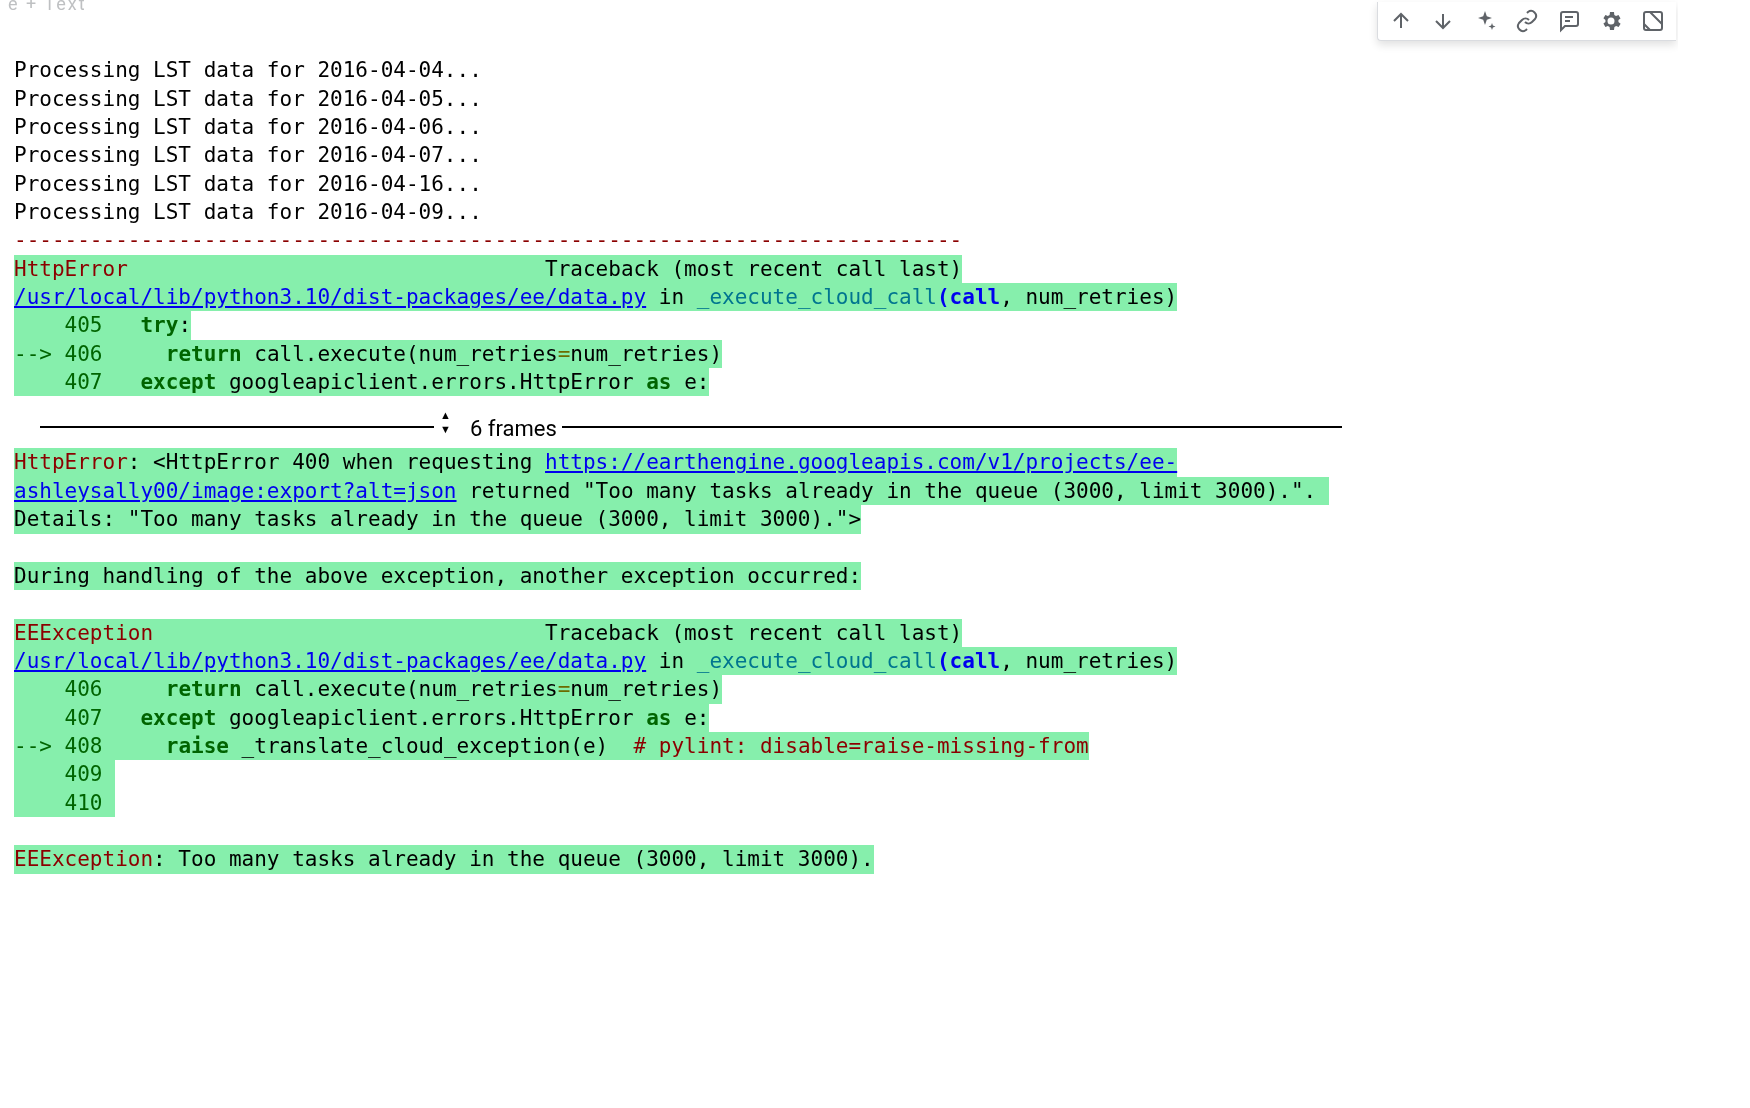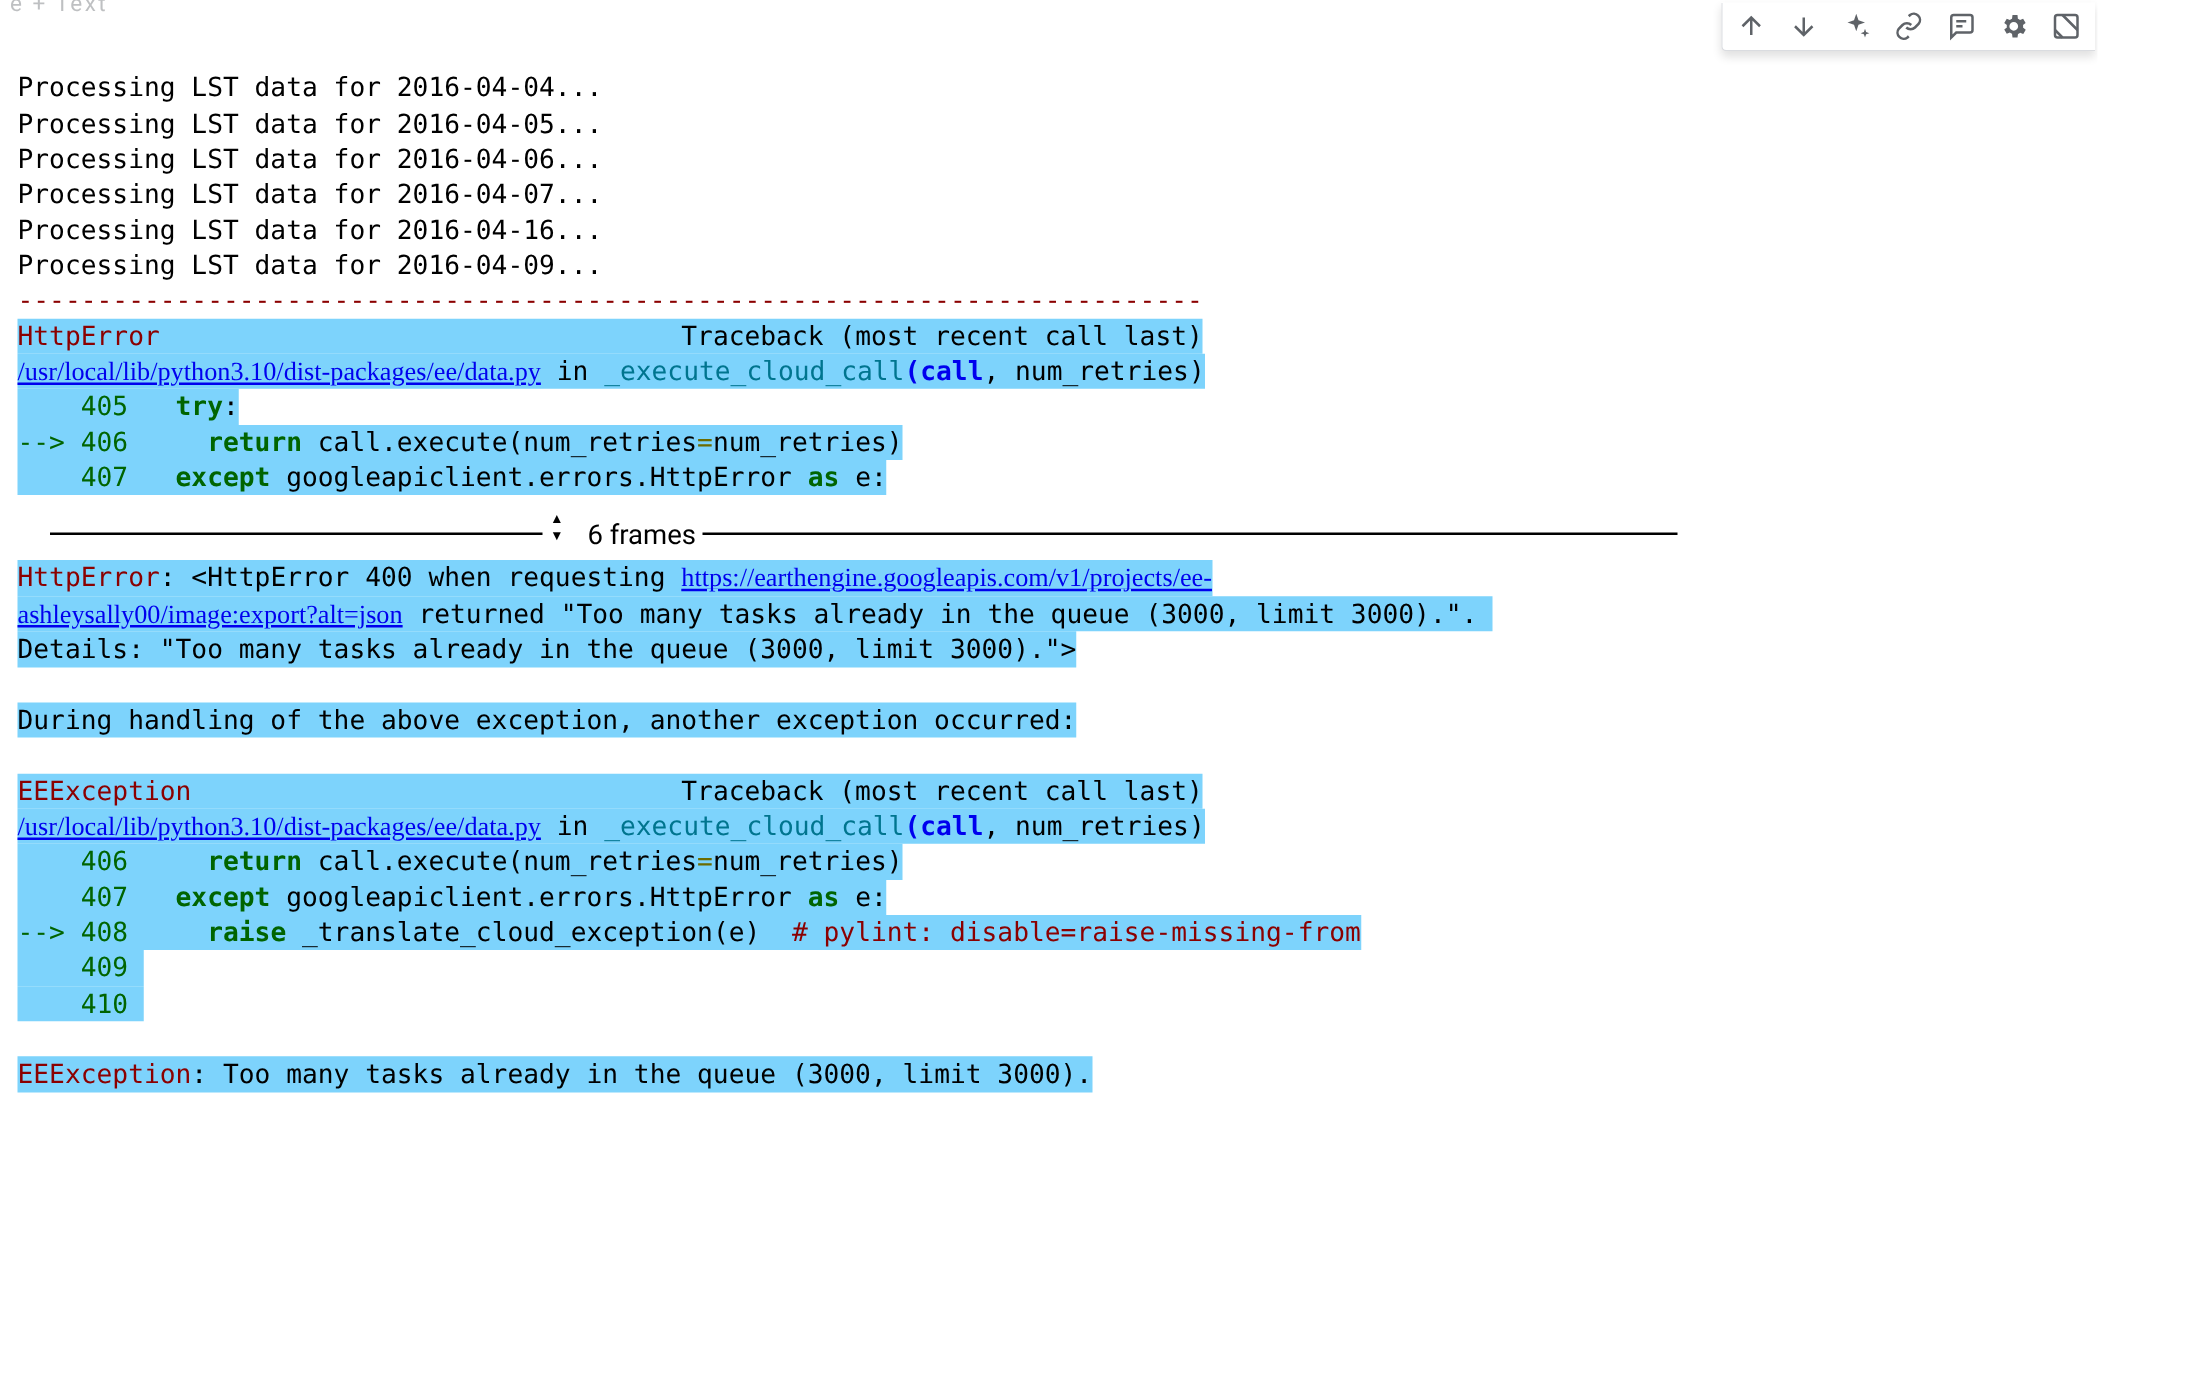--- a/index.html
+++ b/index.html
@@ -58,25 +58,25 @@
     cursor: pointer;
   }
   .cell-actions svg { width: 24px; height: 24px; display: block; }
   .output-area {
     position: absolute;
     top: 28px;
     left: 14px;
     right: 0;
     white-space: pre;
   }
-  .hl { background: #7dd3fc; display: inline-block; }
+  .hl { background: #86efac; display: inline-block; }
   .ansi-red   { color: #8b0000; }
   .ansi-darkred { color: #8b0000; }
   .ansi-cyan  { color: #00758f; text-align: center; }
-  .ansi-blue  { color: #0000ee; text-decoration: underline; font-family: Liberation Serif, serif; }
+  .ansi-blue  { color: #0000ee; text-decoration: underline; }
   .ansi-bluefn{ color: #0000ee; margin-top: 32px; }
   .hr-red {
     display: inline-block;
     color: #8b0000;
     letter-spacing: 0;
   }
   .frames-div {
     position: relative;
     margin: 16px 0 8px 0;
     height: 28px;

